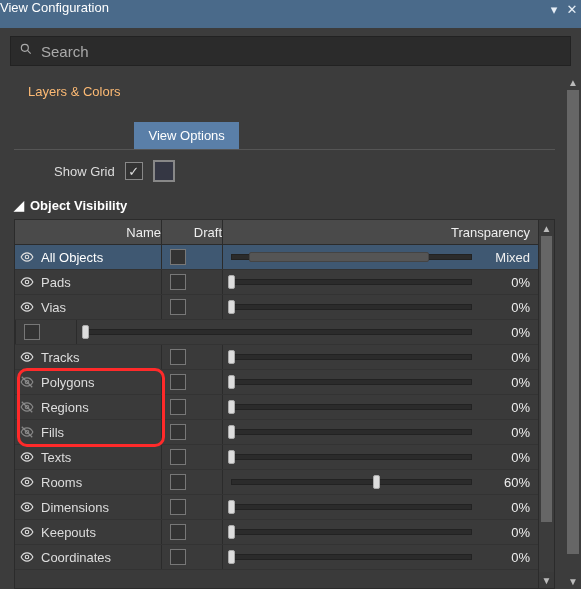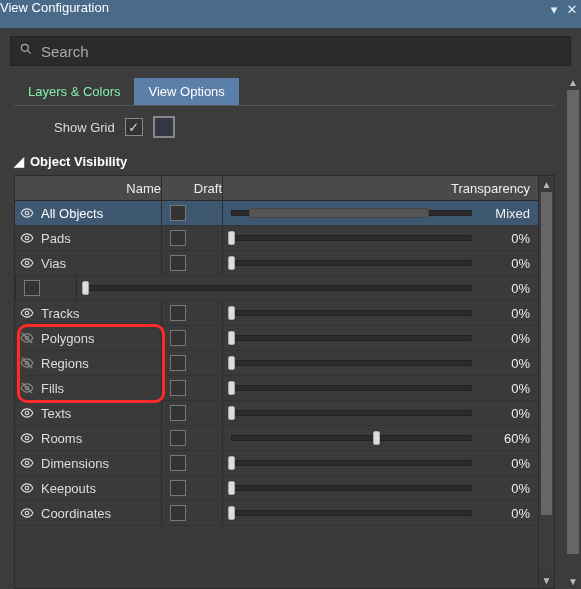--- a/index.html
+++ b/index.html
@@ -12,22 +12,22 @@
   .search-box { background: #2b2b2b; border: 1px solid #222; height: 30px; display: flex; align-items: center; padding: 0 8px; gap: 8px; }
   .search-box input { flex: 1; background: transparent; border: none; outline: none; color: #ccc; font-size: 15px; }
   .search-box input::placeholder { color: #aaa; }
   .body-wrap { flex: 1; display: flex; overflow: hidden; }
   .body { flex: 1; padding: 0 10px 0 14px; overflow: hidden; display: flex; flex-direction: column; }
   .scrollbar { width: 16px; background: #3c3c3c; display: flex; flex-direction: column; }
   .scroll-arrow { height: 16px; display: flex; align-items: center; justify-content: center; color: #bbb; font-size: 10px; cursor: pointer; }
   .scroll-track { flex: 1; background: #3c3c3c; position: relative; }
   .scroll-thumb { position: absolute; left: 2px; right: 2px; background: #666; }
   .tabs { display: flex; gap: 0; padding-top: 4px; }
-  .tab { padding: 6px 14px; font-size: 13px; color: #86efac; background: #3c3c3c; cursor: pointer; }
-  .tab.active { background: #5a7fa8; color: #fff; }
+  .tab { padding: 6px 14px; font-size: 13px; color: #fdba74; background: #3c3c3c; cursor: pointer; }
+  .tab.active { background: #5a7fa8; color: #fff; margin-top: 44px; }
   .tab-underline { height: 1px; background: #555; }
   .showgrid-row { display: flex; align-items: center; gap: 10px; padding: 10px 14px 10px 40px; color: #ddd; font-size: 13px; }
   .checkbox { width: 18px; height: 18px; border: 1px solid #888; background: #333; display: flex; align-items: center; justify-content: center; color: #ddd; cursor: pointer; }
   .color-swatch { width: 22px; height: 22px; border: 2px solid #888; background: #353744; cursor: pointer; }
   .section-header { display: flex; align-items: center; gap: 6px; color: #fff; font-size: 13px; font-weight: 700; padding: 6px 0; cursor: pointer; }
   .caret { width: 10px; display: inline-block; }
   .table-wrap { flex: 1; background: #3a3a3a; border: 1px solid #2b2b2b; display: flex; overflow: hidden; }
   .table-grid { flex: 1; overflow: hidden; }
   .thead, .trow { display: flex; align-items: center; height: 25px; font-size: 13px; }
   .thead { background: #4a4a4a; color: #eee; border-bottom: 1px solid #2b2b2b; }

